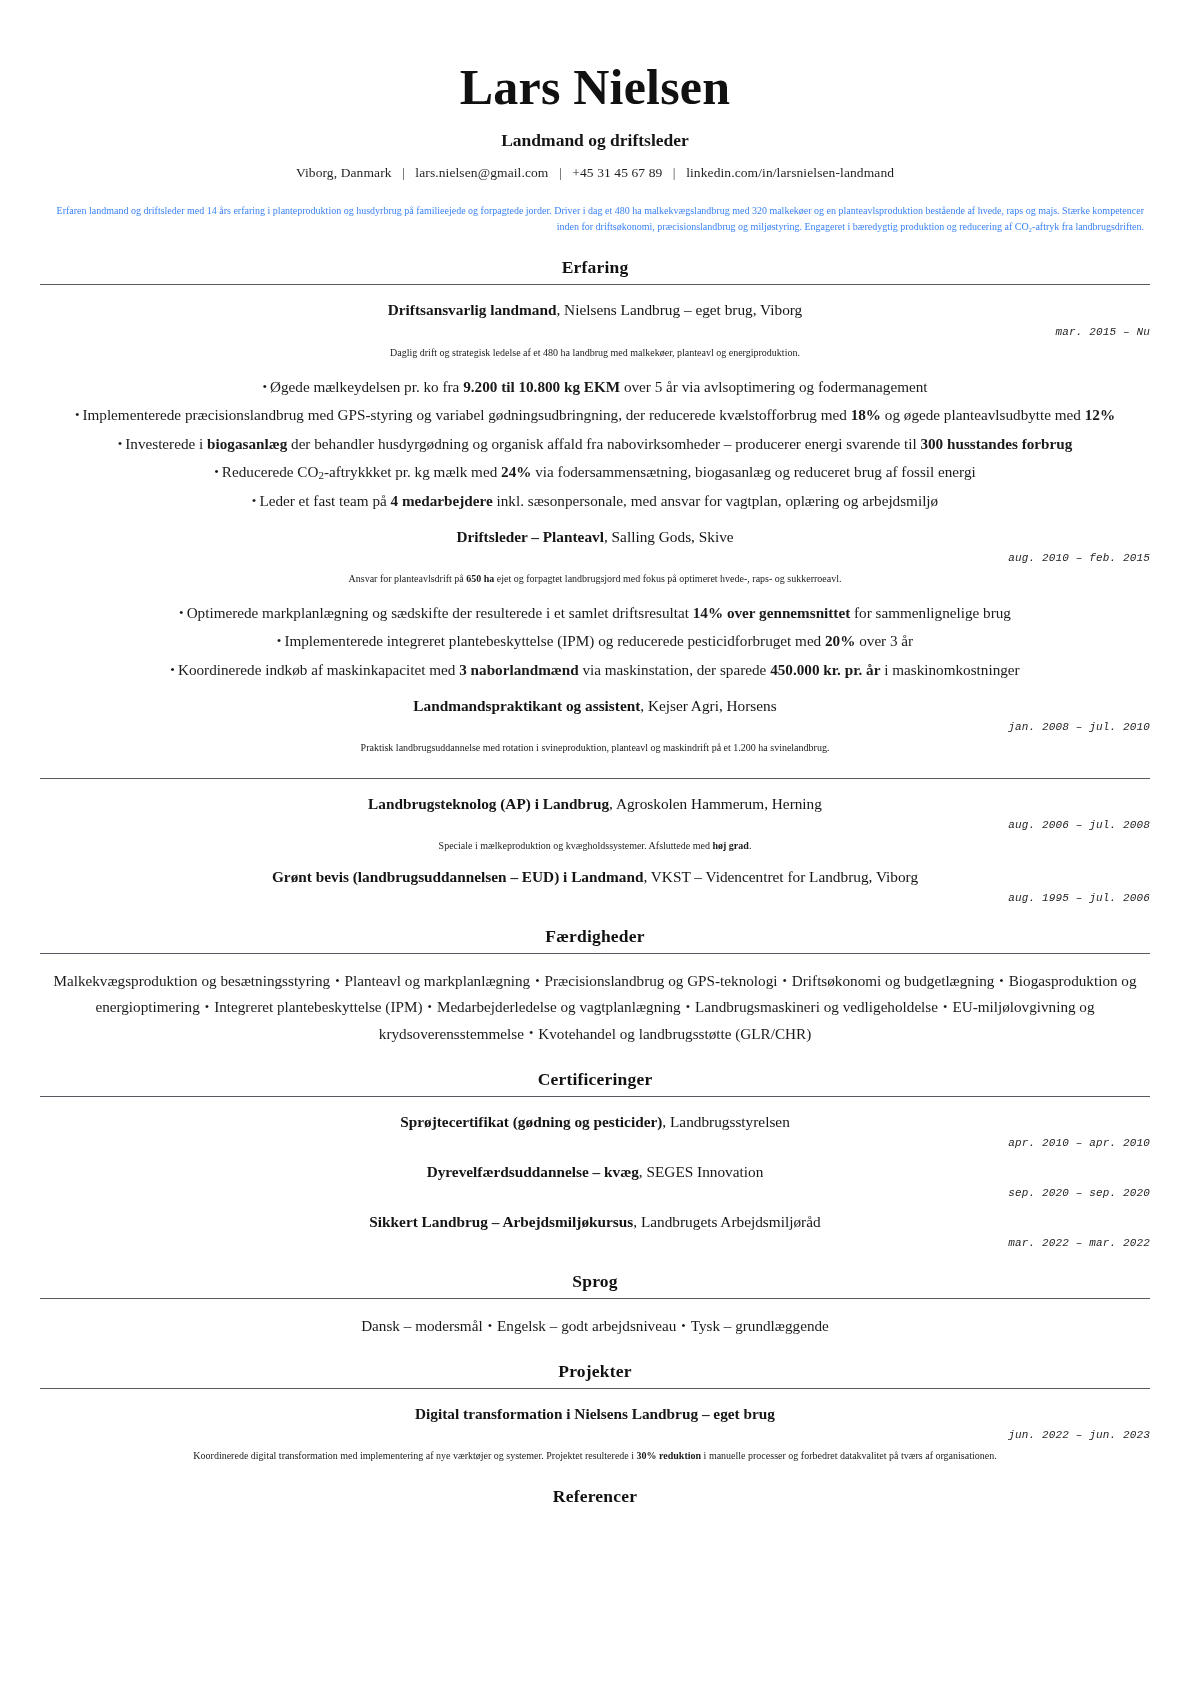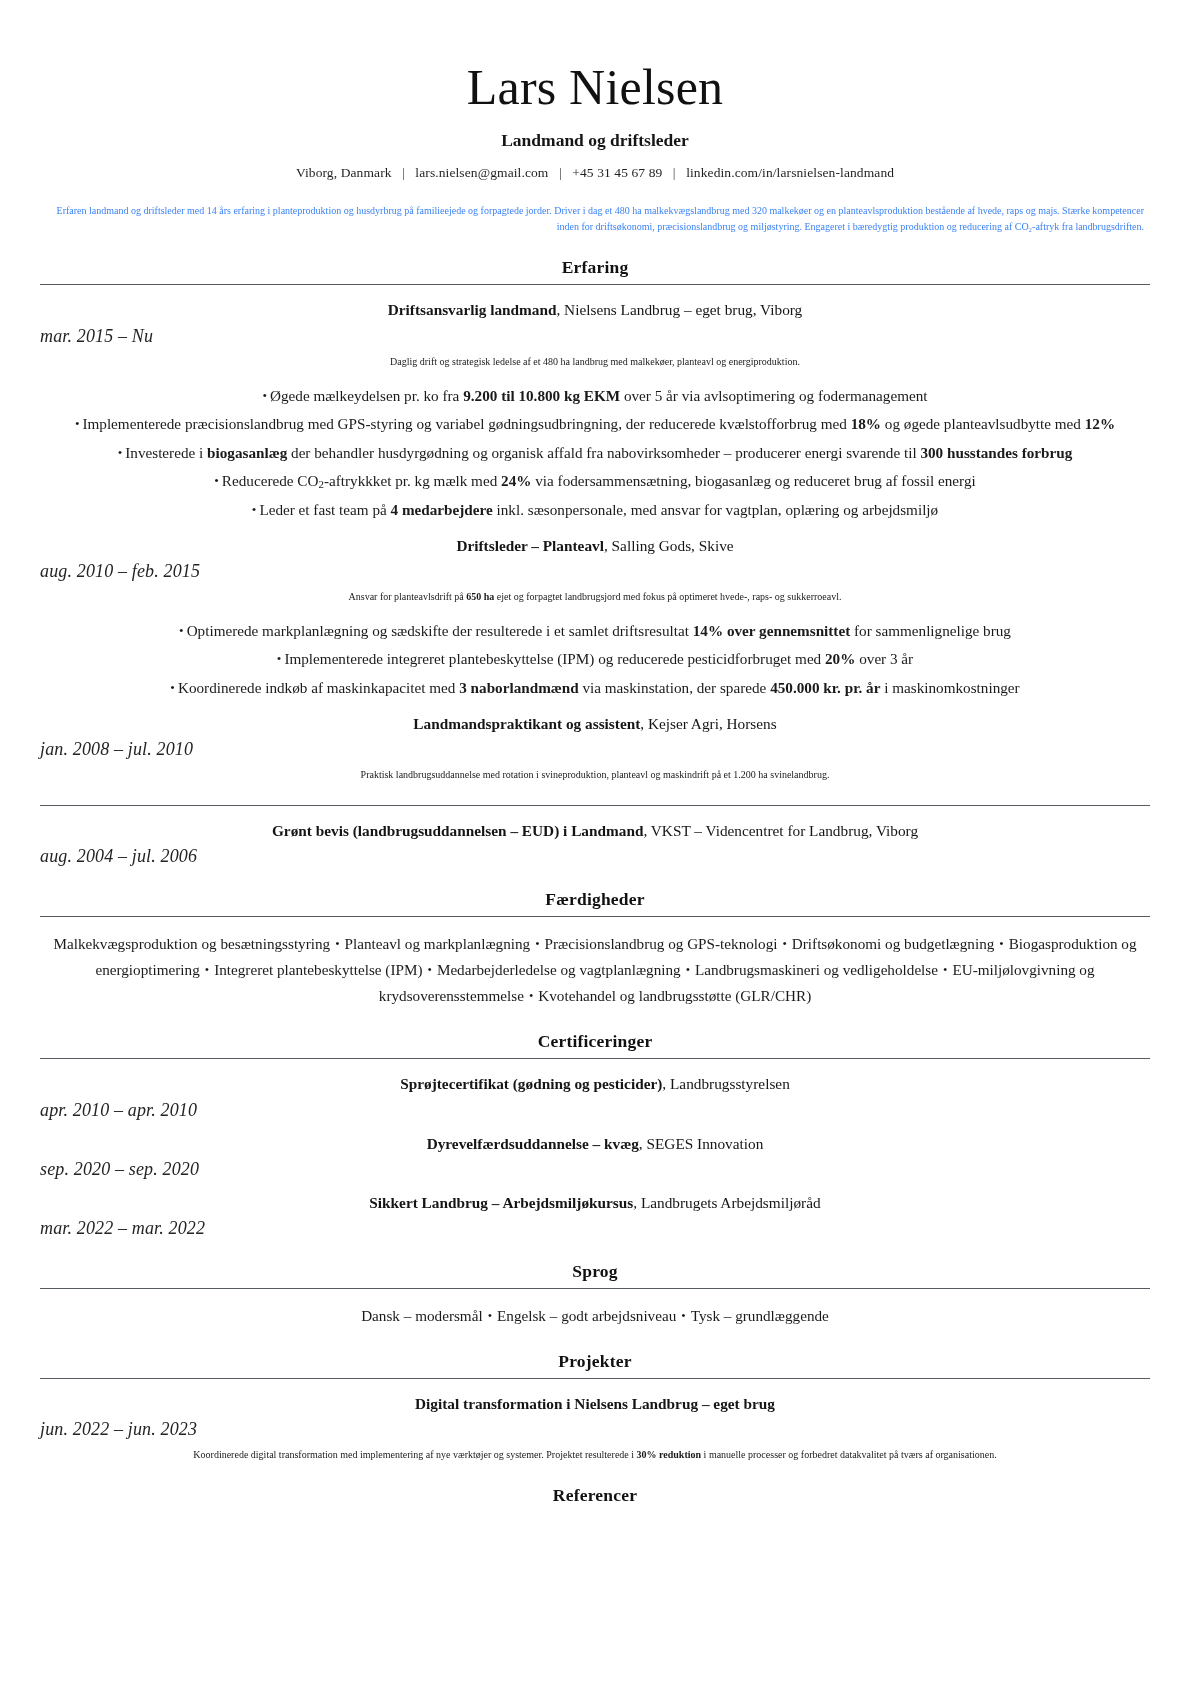--- a/index.html
+++ b/index.html
@@ -22,21 +22,21 @@
     position: relative;
     display: flex;
     flex-direction: column;
   }
   .content { flex: 1 1 auto; }
 
   
   .name {
     text-align: center;
     font-size: 50px;
-    font-weight: 400;
+    font-weight: 700;
     letter-spacing: 0.2px;
     line-height: 1.08;
     margin: 16px 0 0 0;
     color: #111111;
   }
   .headline {
     text-align: center;
     font-size: 17.5px;
     font-weight: 700;
     margin: 16px 0 0 0;
@@ -88,26 +88,27 @@
   .entry:first-child { margin-top: 0; }
   .entry-head {
     text-align: center;
     font-size: 15.3px;
     line-height: 1.45;
     color: #151515;
   }
   .entry-head .role { font-weight: 700; }
   .entry-head .org { font-weight: 400; }
   .entry-date {
-    text-align: left;
+    text-align: right;
     font-style: italic;
-    font-size: 18px;
+    font-size: 11px;
     color: #242424;
     margin-top: 4px;
     letter-spacing: 0.15px;
+    font-family: Liberation Mono, monospace;
   }
   .entry-desc {
     text-align: center;
     font-size: 10px;
     line-height: 1.6;
     margin-top: 7px;
     color: #1a1a1a;
   }
   .bullets { margin-top: 14px; }
   .bullet {
@@ -191,22 +192,27 @@
           </div>
           <div class="entry">
             <div class="entry-head"><span class="role">Landmandspraktikant og assistent</span><span class="org">, Kejser Agri, Horsens</span></div>
             <div class="entry-date">jan. 2008 – jul. 2010</div>
             <div class="entry-desc">Praktisk landbrugsuddannelse med rotation i svineproduktion, planteavl og maskindrift på et 1.200 ha svinelandbrug.</div>
           </div>
         </div>
         <div class="section">
           <hr class="rule">
           <div class="entry">
+            <div class="entry-head"><span class="role">Landbrugsteknolog (AP) i Landbrug</span><span class="org">, Agroskolen Hammerum, Herning</span></div>
+            <div class="entry-date">aug. 2006 – jul. 2008</div>
+            <div class="entry-desc">Speciale i mælkeproduktion og kvægholdssystemer. Afsluttede med <b>høj grad</b>.</div>
+          </div>
+          <div class="entry">
             <div class="entry-head"><span class="role">Grønt bevis (landbrugsuddannelsen – EUD) i Landmand</span><span class="org">, VKST – Videncentret for Landbrug, Viborg</span></div>
-            <div class="entry-date">aug. 2004 – jul. 2006</div>
+            <div class="entry-date">aug. 1995 – jul. 2006</div>
           </div>
         </div>
         <div class="section">
           <div class="section-title">Færdigheder</div>
           <hr class="rule">
           <div class="inline-list"><span>Malkekvægsproduktion og besætningsstyring</span><span class="dot">•</span><span>Planteavl og markplanlægning</span><span class="dot">•</span><span>Præcisionslandbrug og GPS-teknologi</span><span class="dot">•</span><span>Driftsøkonomi og budgetlægning</span><span class="dot">•</span><span>Biogasproduktion og energioptimering</span><span class="dot">•</span><span>Integreret plantebeskyttelse (IPM)</span><span class="dot">•</span><span>Medarbejderledelse og vagtplanlægning</span><span class="dot">•</span><span>Landbrugsmaskineri og vedligeholdelse</span><span class="dot">•</span><span>EU-miljølovgivning og krydsoverensstemmelse</span><span class="dot">•</span><span>Kvotehandel og landbrugsstøtte (GLR/CHR)</span></div>
         </div>
         <div class="section">
           <div class="section-title">Certificeringer</div>
           <hr class="rule">

